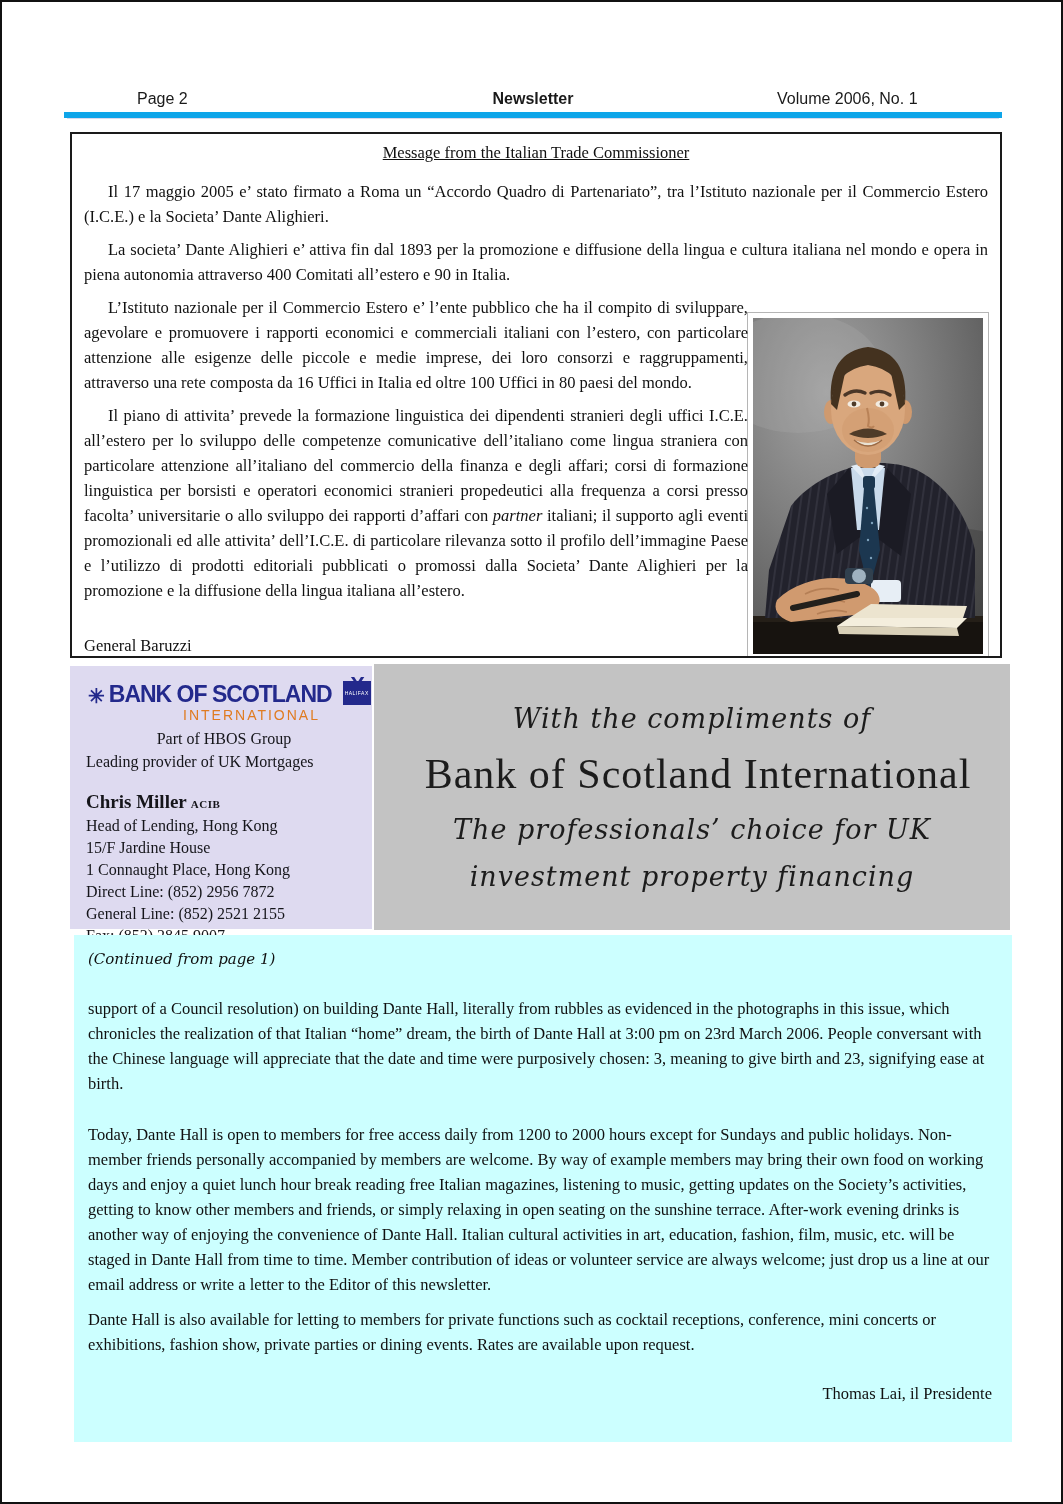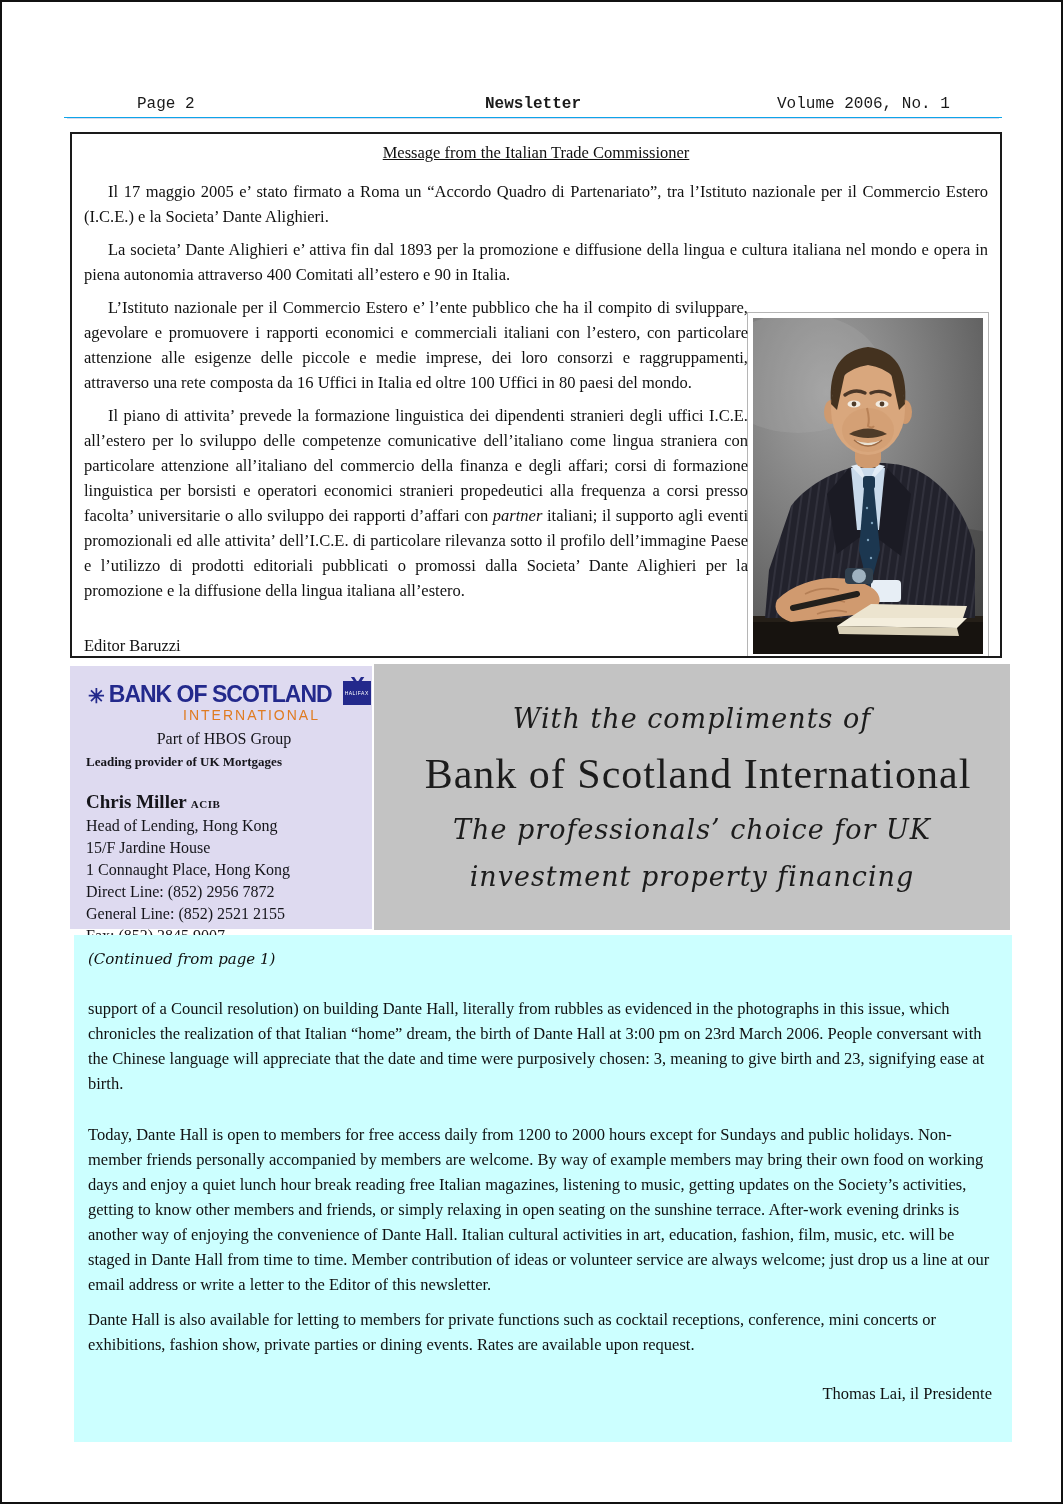--- a/index.html
+++ b/index.html
@@ -7,23 +7,23 @@
   .page {
     position:relative; width:1063px; height:1504px;
     background:#ffffff; border:2px solid #111;
     font-family:"Liberation Serif","DejaVu Serif",serif;
     color:#111; overflow:hidden;
   }
 
   
   .hdr {
     position:absolute; left:62px; top:90px; width:938px; height:26px;
-    font-family:Liberation Mono, monospace;
+    font-family:Liberation Sans, sans-serif;
     font-size:16px; color:#1a1a1a;
-    border-bottom:1px solid #0ea5e9;
+    border-bottom:6px solid #0ea5e9;
     box-shadow:0 4px 0 -3px #d9d9ec;
   }
   .hdr .hdr-page { position:absolute; left:73px; bottom:4px; }
   .hdr .hdr-title { position:absolute; left:50%; transform:translateX(-50%); bottom:4px; font-weight:bold; }
   .hdr .hdr-vol { position:absolute; left:713px; bottom:4px; }
 
   
   .combox {
     position:absolute; left:68px; top:130px; width:932px; height:526px;
     border:2px solid #1a1a1a; background:#fff;
@@ -65,21 +65,21 @@
     font-size:22px; font-weight:bold; color:#23298c; letter-spacing:-2px; }
   .halifax-x .hlabel { position:absolute; left:3px; top:1px; width:28px;
     background:#23298c; color:#fff; font-size:5px; text-align:center;
     letter-spacing:.5px; padding:1px 0; }
   .bos-intl {
     font-family:"Liberation Sans","DejaVu Sans",sans-serif;
     color:#e07b20; font-size:14px; letter-spacing:2px;
     text-align:right; padding-right:42px; margin-top:-4px;
   }
   .bos-partof { text-align:center; font-size:16px; margin-top:2px; }
-  .bos-tagline { font-weight:bold; font-size:13px; margin-top:1px; }
+  .bos-tagline { font-weight:normal; font-size:16px; margin-top:1px; }
   .bos-contact { margin-top:18px; }
   .bos-name { font-weight:bold; font-size:19px; display:inline; }
   .bos-cred { font-size:11px; font-weight:bold; letter-spacing:.5px; }
   .bos-line { font-size:16px; }
   .bos-email a { color:#23298c; text-decoration:underline; }
 
   .gray-box {
     position:absolute; left:372px; top:662px; width:636px; height:266px;
     background:#c3c3c3; text-align:center; color:#1c1c1c;
     display:flex; flex-direction:column; justify-content:center; gap:16px;
@@ -189,21 +189,21 @@
           <path d="M96,300 L 210,300 L 214,288 L 118,286 Z" fill="#ece4cf"></path>
           <path d="M84,308 L 204,310 L 214,300 L 96,300 Z" fill="#f4eedd"></path>
           <path d="M84,308 L 204,310 L 206,318 L 86,316 Z" fill="#d9d0b8"></path>
         </svg>
       </div>
     </div>
 
     <p class="body">L’Istituto nazionale per il Commercio Estero e’ l’ente pubblico che ha il compito di sviluppare, agevolare e promuovere i rapporti economici e commerciali italiani con l’estero, con particolare attenzione alle esigenze delle piccole e medie imprese, dei loro consorzi e raggruppamenti, attraverso una rete composta da 16 Uffici in Italia ed oltre 100 Uffici in 80 paesi del mondo.</p>
     <p class="body"><span>Il piano di attivita’ prevede la formazione linguistica dei dipendenti stranieri degli uffici I.C.E. all’estero per lo sviluppo delle competenze comunicative dell’italiano come lingua straniera con particolare attenzione all’italiano del commercio della finanza e degli affari; corsi di formazione linguistica per borsisti e operatori economici stranieri propedeutici alla frequenza a corsi presso facolta’ universitarie o allo sviluppo dei rapporti d’affari con </span><em>partner</em><span> italiani; il supporto agli eventi promozionali ed alle attivita’ dell’I.C.E. di particolare rilevanza sotto il profilo dell’immagine Paese e l’utilizzo di prodotti editoriali pubblicati o promossi dalla Societa’ Dante Alighieri per la promozione e la diffusione della lingua italiana all’estero.</span></p>
 
-    <p class="sig">Editor Baruzzi</p>
+    <p class="sig">General Baruzzi</p>
 
   </div>
 
   <div class="bos-card">
     <div class="bos-logo-row">
       <span class="bos-flower">✳</span>
       <span class="bos-word">BANK OF SCOTLAND</span>
       <span class="halifax-x">
         <span class="hx">X</span>
         <span class="hlabel">HALIFAX</span>

